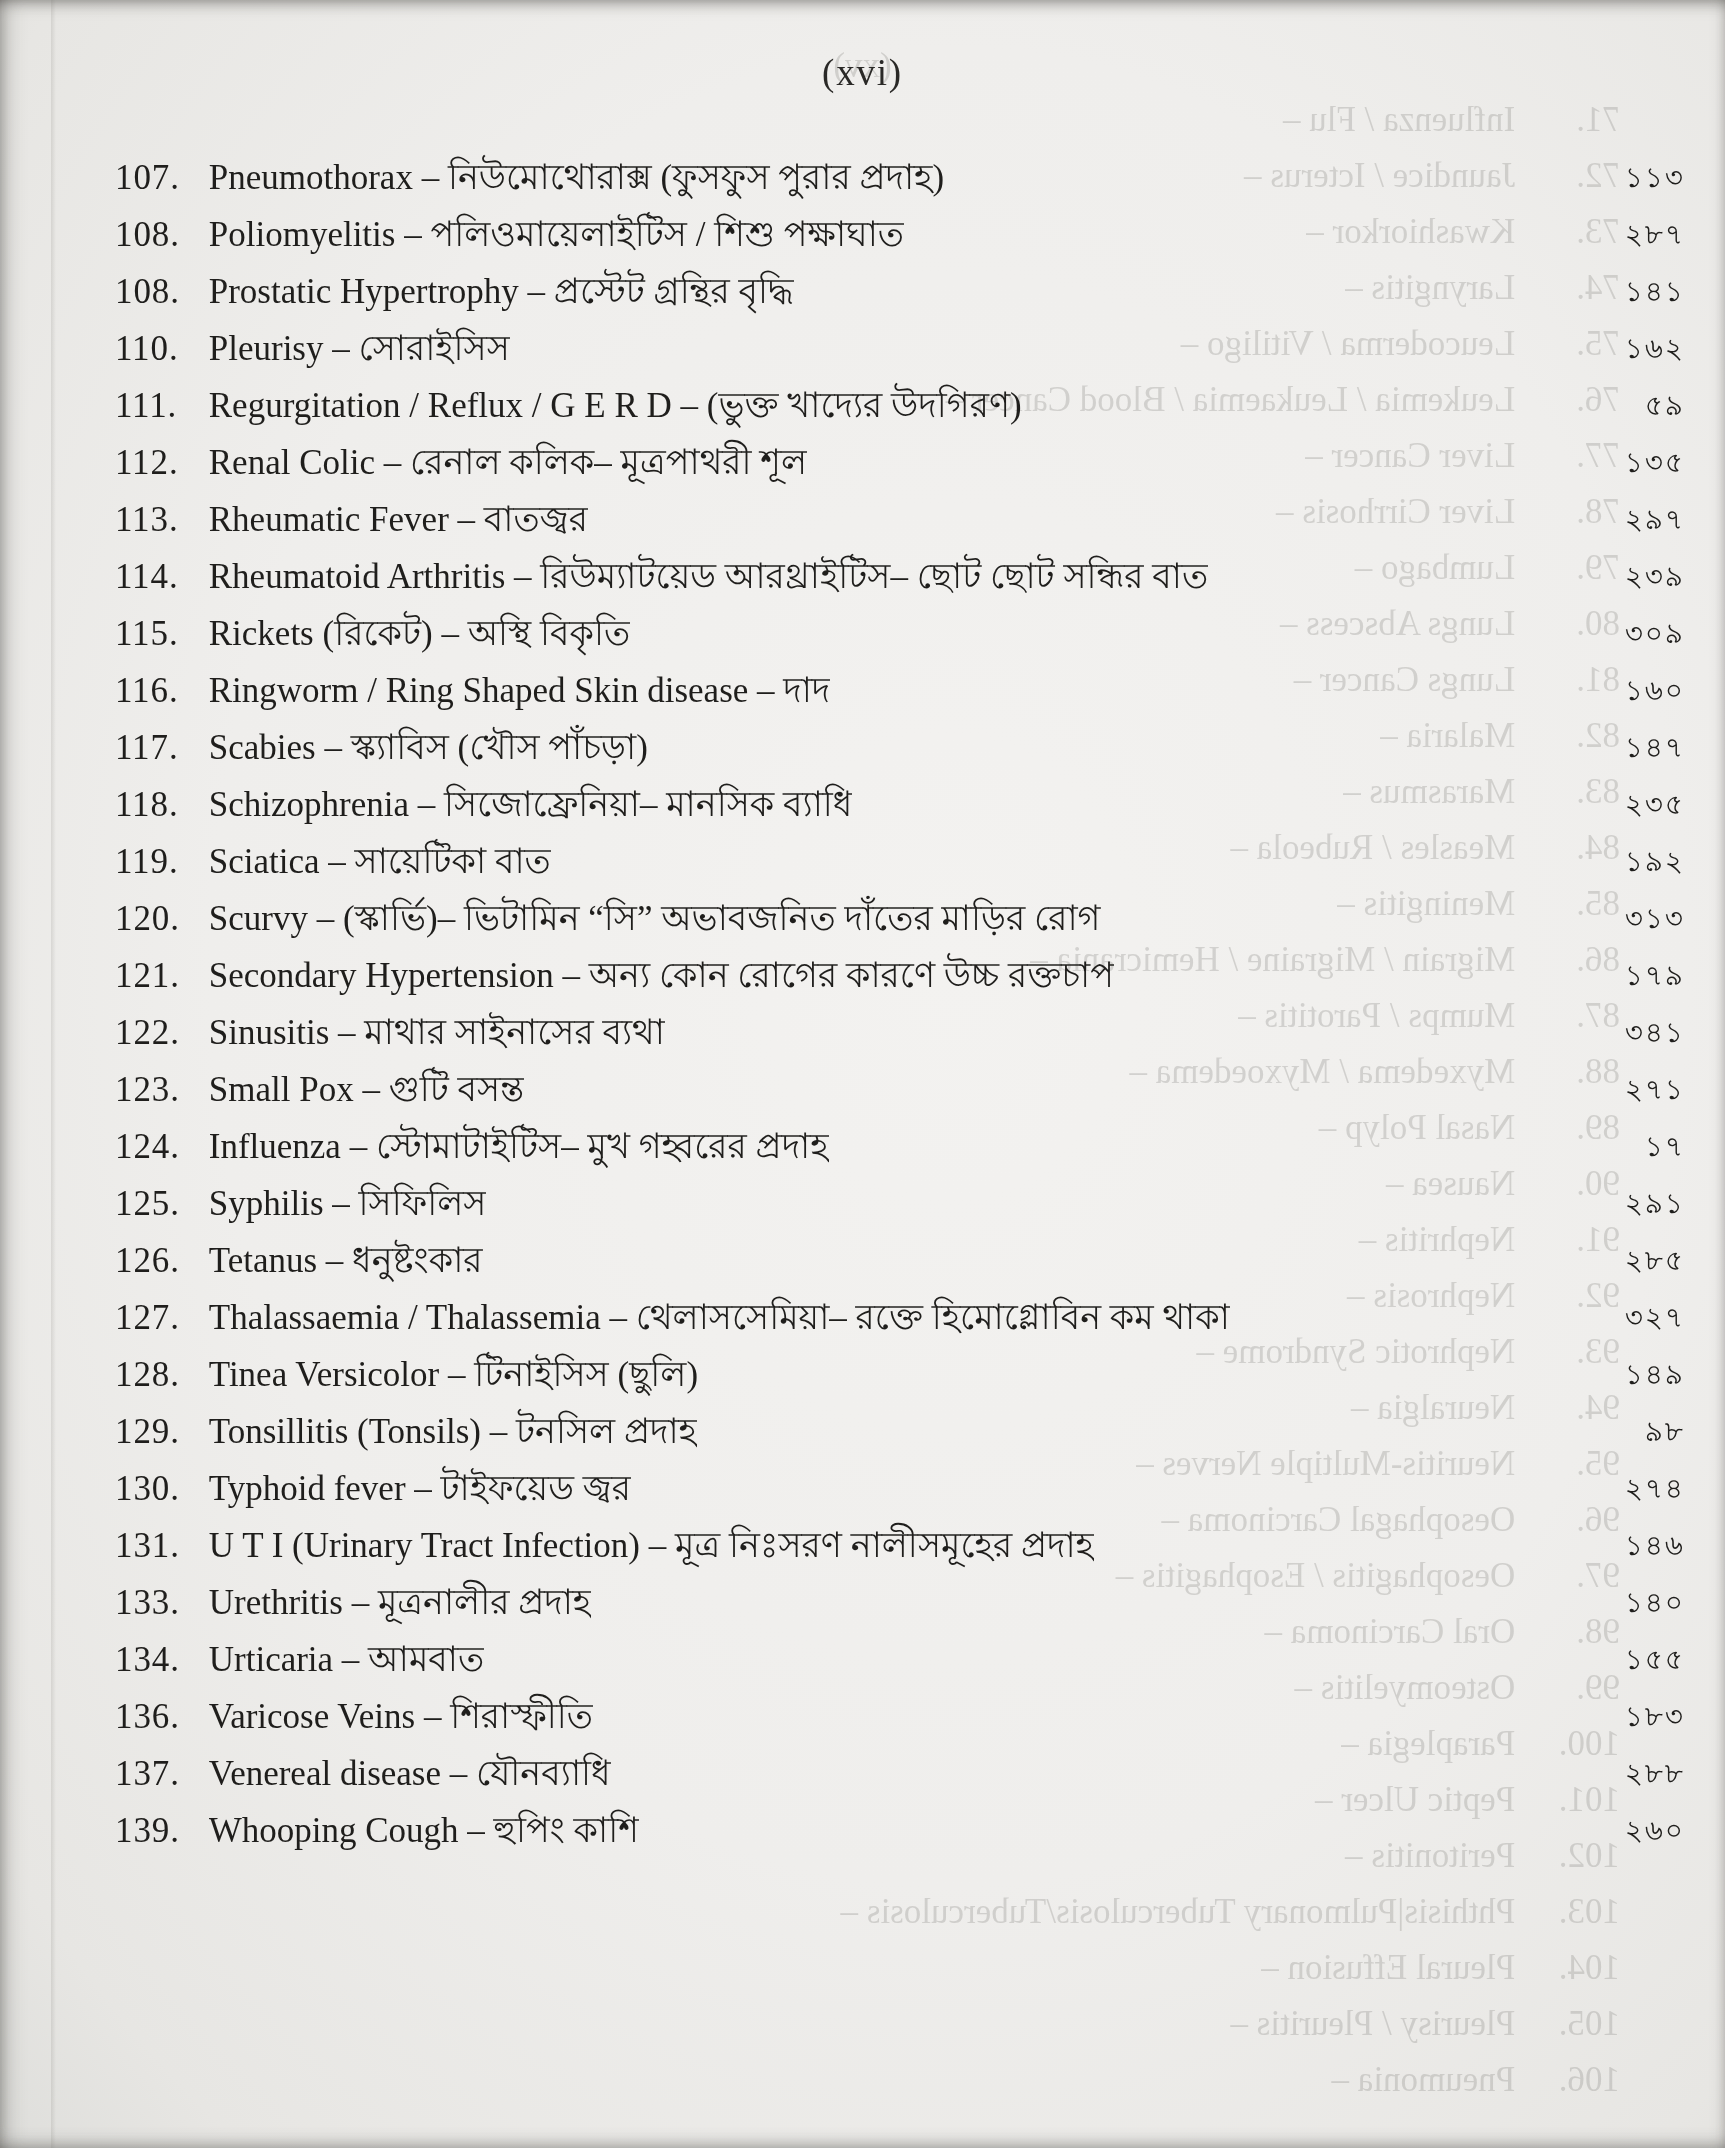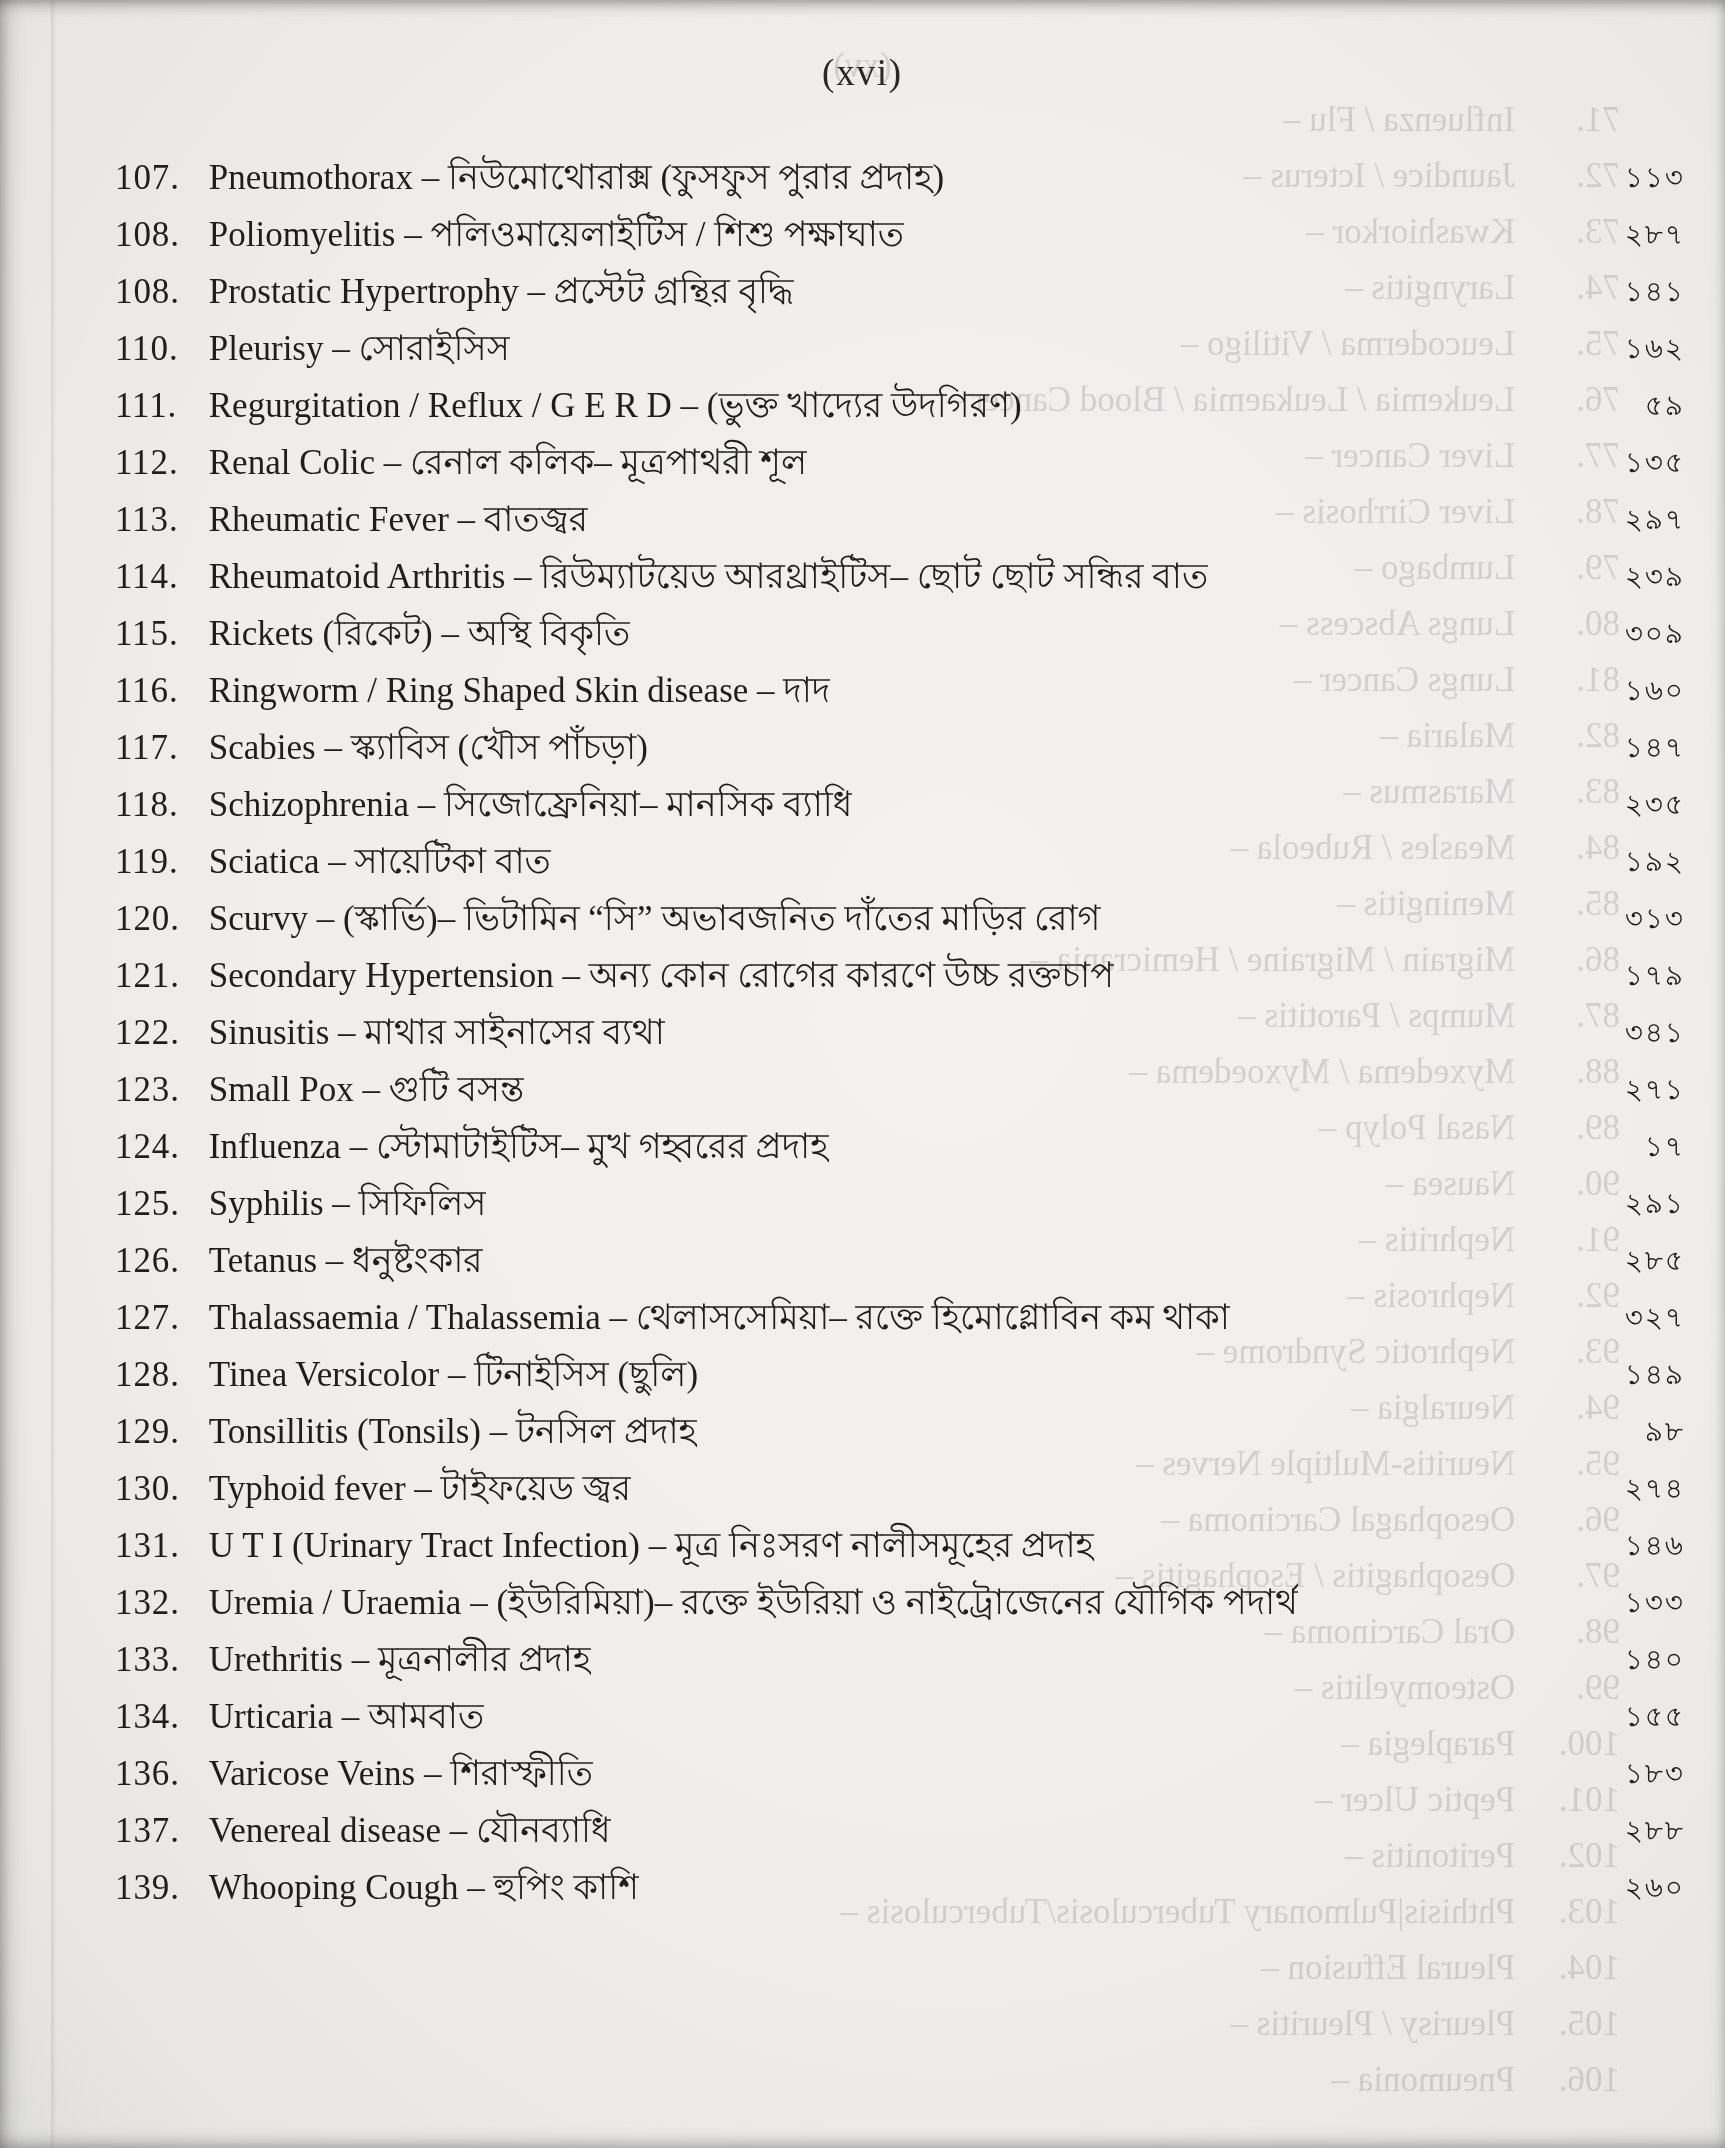--- a/index.html
+++ b/index.html
@@ -417,25 +417,20 @@
     <span class="label">Typhoid fever – টাইফয়েড জ্বর</span>
     <span class="pg">২৭৪</span>
   </div>
 
   <div class="row">
     <span class="no">131.</span>
     <span class="label">U T I (Urinary Tract Infection) – মূত্র নিঃসরণ নালীসমূহের প্রদাহ</span>
     <span class="pg">১৪৬</span>
   </div>
 
-  <div class="row">
-    <span class="no">132.</span>
-    <span class="label">Uremia / Uraemia – (ইউরিমিয়া)– রক্তে ইউরিয়া ও নাইট্রোজেনের যৌগিক পদার্থ</span>
-    <span class="pg">১৩৩</span>
-  </div>
 
   <div class="row">
     <span class="no">133.</span>
     <span class="label">Urethritis – মূত্রনালীর প্রদাহ</span>
     <span class="pg">১৪০</span>
   </div>
 
   <div class="row">
     <span class="no">134.</span>
     <span class="label">Urticaria – আমবাত</span>

